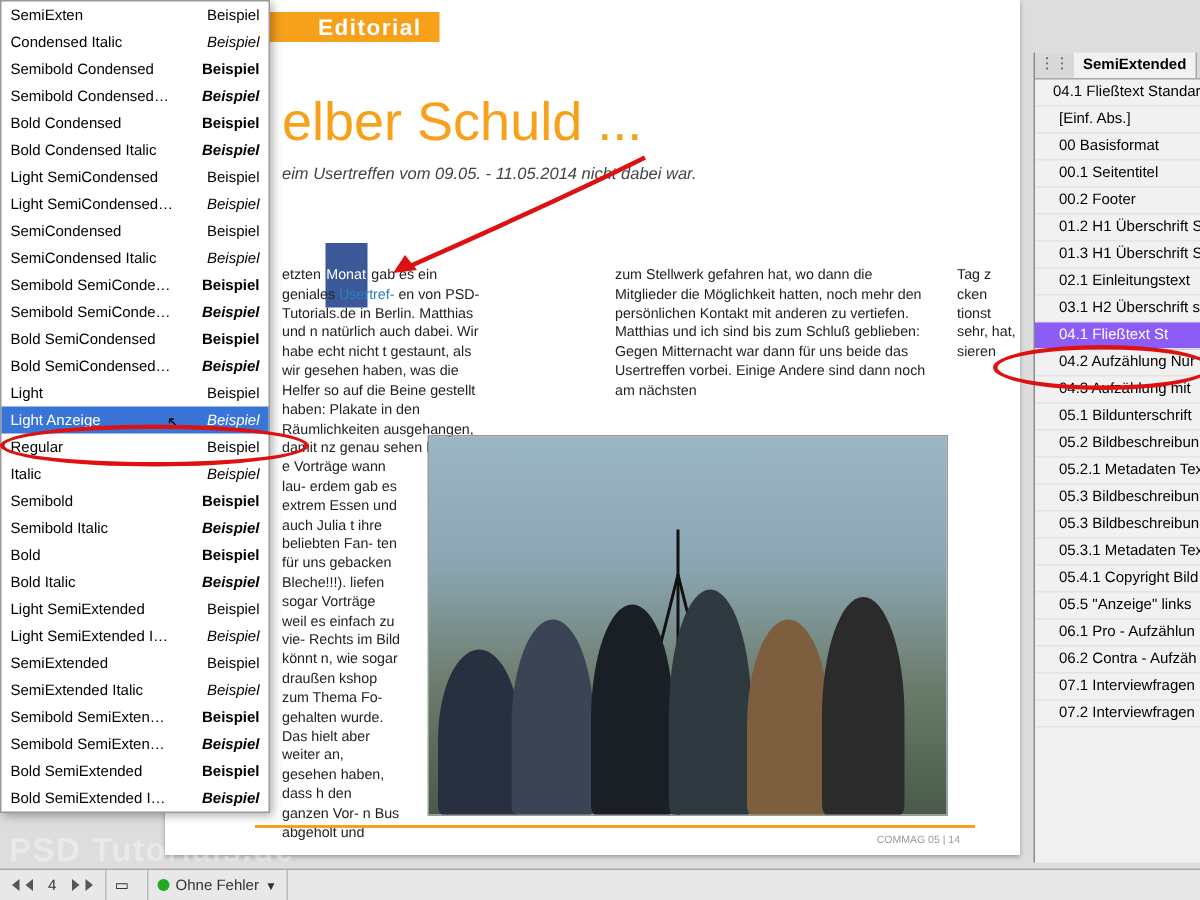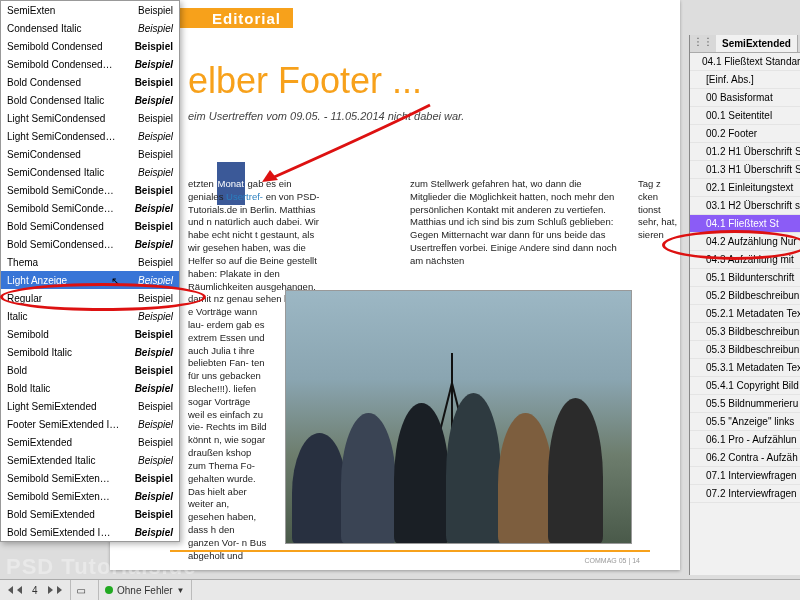--- a/index.html
+++ b/index.html
@@ -59,21 +59,21 @@
   .dot{width:8px;height:8px;border-radius:50%;background:#2a2;margin-right:4px}
   .watermark{position:absolute;left:6px;bottom:20px;font-size:22px;color:rgba(255,255,255,.35);font-weight:bold;font-family:Arial;letter-spacing:1px;pointer-events:none}
 </style>
 </head>
 <body>
 
 <div class="workspace">
 
   <div class="page">
     <div class="editorial-bar">Editorial</div>
-    <div class="headline">elber Footer ...</div>
+    <div class="headline">elber Schuld ...</div>
     <div class="subhead">eim Usertreffen vom 09.05. - 11.05.2014 nicht dabei war.</div>
 
     <div class="col col1">
       <span>etzten </span><span class="hl">Monat</span><span> gab es ein geniales </span><span class="link">Usertref-</span>
       <span>en von PSD-Tutorials.de in Berlin. Matthias und n natürlich auch dabei. Wir habe echt nicht t gestaunt, als wir gesehen haben, was die Helfer so auf die Beine gestellt haben: Plakate in den Räumlichkeiten ausgehangen, damit nz genau sehen konn-</span>
       <div style="width:80px">e Vorträge wann lau- erdem gab es extrem Essen und auch Julia t ihre beliebten Fan- ten für uns gebacken Bleche!!!).
 
  liefen sogar Vorträge weil es einfach zu vie- Rechts im Bild könnt n, wie sogar draußen kshop zum Thema Fo- gehalten wurde. Das
 
  hielt aber weiter an, gesehen haben, dass h den ganzen Vor- n Bus abgeholt und</div>
@@ -157,21 +157,21 @@
       </div>
       <div class="font-row">
         <span class="fname">Bold SemiCondensed</span>
         <span class="fprev" style="font-style: normal; font-weight: bold;">Beispiel</span>
       </div>
       <div class="font-row">
         <span class="fname">Bold SemiCondensed…</span>
         <span class="fprev" style="font-style: italic; font-weight: bold;">Beispiel</span>
       </div>
       <div class="font-row">
-        <span class="fname">Thema</span>
+        <span class="fname">Light</span>
         <span class="fprev" style="font-style: normal; font-weight: normal;">Beispiel</span>
       </div>
       <div class="font-row sel">
         <span class="fname">Light Anzeige</span>
         <span class="fprev" style="font-style: italic; font-weight: normal;">Beispiel</span>
         <span style="position: absolute; left: 110px; margin-top: 2px; color: rgb(0, 0, 0);">↖</span>
       </div>
       <div class="font-row">
         <span class="fname">Regular</span>
         <span class="fprev" style="font-style: normal; font-weight: normal;">Beispiel</span>
@@ -194,21 +194,21 @@
       </div>
       <div class="font-row">
         <span class="fname">Bold Italic</span>
         <span class="fprev" style="font-style: italic; font-weight: bold;">Beispiel</span>
       </div>
       <div class="font-row">
         <span class="fname">Light SemiExtended</span>
         <span class="fprev" style="font-style: normal; font-weight: normal;">Beispiel</span>
       </div>
       <div class="font-row">
-        <span class="fname">Footer SemiExtended I…</span>
+        <span class="fname">Light SemiExtended I…</span>
         <span class="fprev" style="font-style: italic; font-weight: normal;">Beispiel</span>
       </div>
       <div class="font-row">
         <span class="fname">SemiExtended</span>
         <span class="fprev" style="font-style: normal; font-weight: normal;">Beispiel</span>
       </div>
       <div class="font-row">
         <span class="fname">SemiExtended Italic</span>
         <span class="fprev" style="font-style: italic; font-weight: normal;">Beispiel</span>
       </div>
@@ -249,21 +249,20 @@
         <div class="pitem indent sel">04.1 Fließtext St</div>
         <div class="pitem indent">04.2 Aufzählung Nur</div>
         <div class="pitem indent">04.3 Aufzählung mit</div>
         <div class="pitem indent">05.1 Bildunterschrift</div>
         <div class="pitem indent">05.2 Bildbeschreibun</div>
         <div class="pitem indent">05.2.1 Metadaten Tex</div>
         <div class="pitem indent">05.3 Bildbeschreibun</div>
         <div class="pitem indent">05.3 Bildbeschreibun</div>
         <div class="pitem indent">05.3.1 Metadaten Tex</div>
         <div class="pitem indent">05.4.1 Copyright Bild</div>
-        <div class="pitem indent">05.5 Bildnummerieru</div>
         <div class="pitem indent">05.5 "Anzeige" links</div>
         <div class="pitem indent">06.1 Pro - Aufzählun</div>
         <div class="pitem indent">06.2 Contra - Aufzäh</div>
         <div class="pitem indent">07.1 Interviewfragen</div>
         <div class="pitem indent">07.2 Interviewfragen</div>
       </div>
   </div>
   <div class="ring2"></div>
 
   <div class="status">

